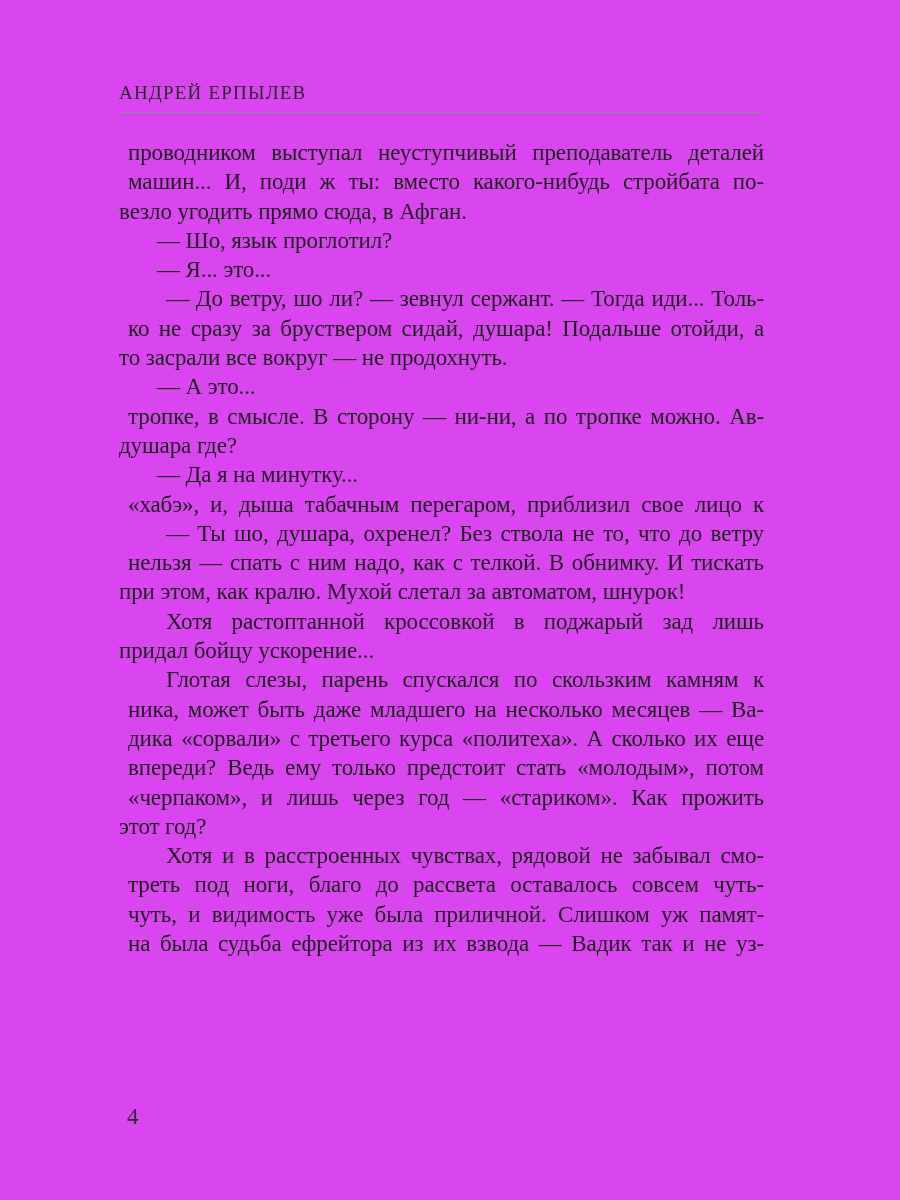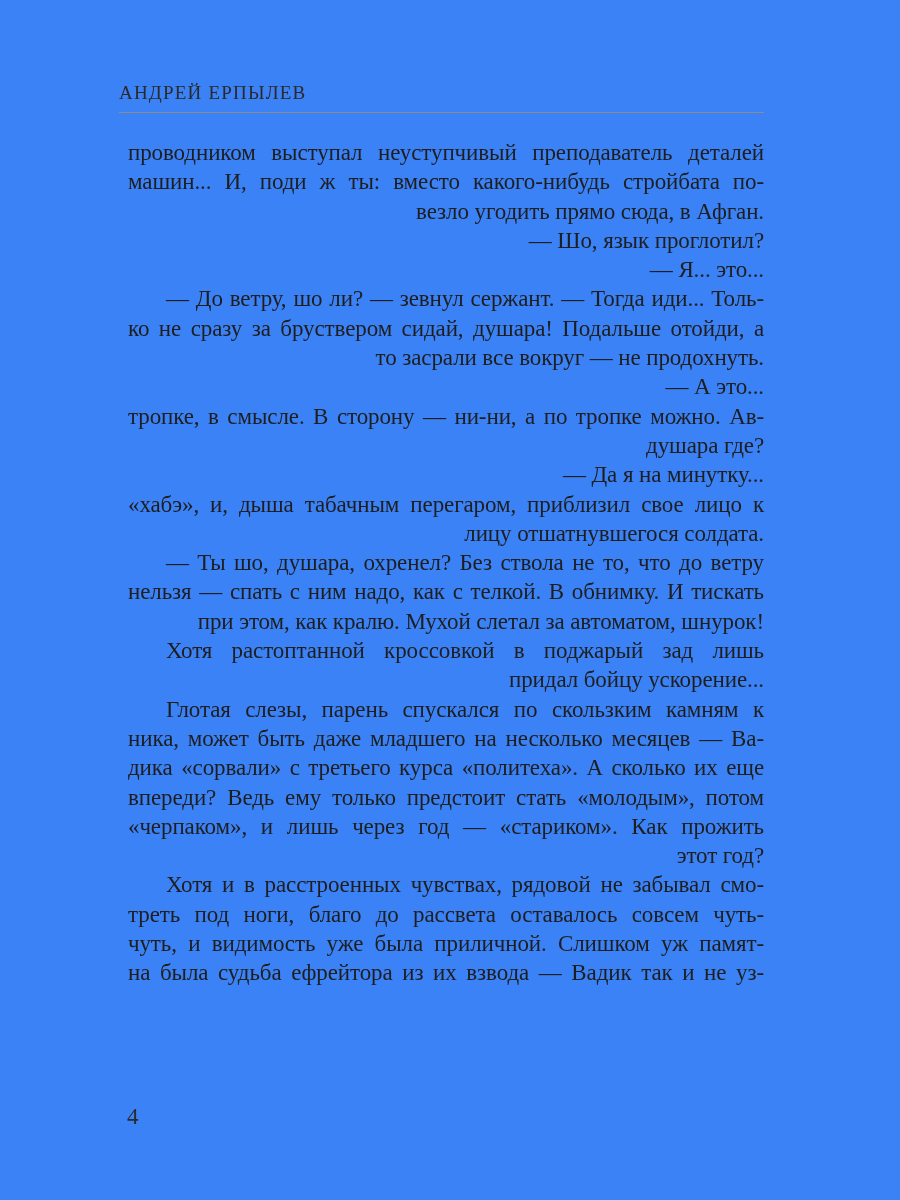--- a/index.html
+++ b/index.html
@@ -4,21 +4,21 @@
 <style>
   html, body {
     margin: 0;
     padding: 0;
     background: #ffffff;
   }
   .page {
     position: relative;
     width: 900px;
     height: 1200px;
-    background: #3b82f6;
+    background: #d946ef;
     font-family: "Liberation Serif", "DejaVu Serif", serif;
     color: #1e1e1e;
     overflow: hidden;
   }
   .running-head {
     position: absolute;
     top: 82px;
     left: 119px;
     width: 645px;
     font-size: 19px;
@@ -49,21 +49,21 @@
     letter-spacing: -0.1px;
   }
   
   .j {
     text-align: justify;
     text-align-last: justify;
     margin-left: 9px;
   }
   
   .l {
-    text-align: right;
+    text-align: left;
   }
   
   .i {
     text-indent: 38px;
   }
   .folio {
     position: absolute;
     top: 1104px;
     left: 127px;
     font-size: 23px;
@@ -86,21 +86,20 @@
     <div class="line l i">— Шо, язык проглотил?</div>
     <div class="line l i">— Я... это...</div>
     <div class="line j i">— До ветру, шо ли? — зевнул сержант. — Тогда иди... Толь-</div>
     <div class="line j">ко не сразу за бруствером сидай, душара! Подальше отойди, а</div>
     <div class="line l">то засрали все вокруг — не продохнуть.</div>
     <div class="line l i">— А это...</div>
     <div class="line j">тропке, в смысле. В сторону — ни-ни, а по тропке можно. Ав-</div>
     <div class="line l">душара где?</div>
     <div class="line l i">— Да я на минутку...</div>
     <div class="line j">«хабэ», и, дыша табачным перегаром, приблизил свое лицо к</div>
-    <div class="line l">лицу отшатнувшегося солдата.</div>
     <div class="line j i">— Ты шо, душара, охренел? Без ствола не то, что до ветру</div>
     <div class="line j">нельзя — спать с ним надо, как с телкой. В обнимку. И тискать</div>
     <div class="line l">при этом, как кралю. Мухой слетал за автоматом, шнурок!</div>
     <div class="line j i">Хотя растоптанной кроссовкой в поджарый зад лишь</div>
     <div class="line l">придал бойцу ускорение...</div>
     <div class="line j i">Глотая слезы, парень спускался по скользким камням к</div>
     <div class="line j">ника, может быть даже младшего на несколько месяцев — Ва-</div>
     <div class="line j">дика «сорвали» с третьего курса «политеха». А сколько их еще</div>
     <div class="line j">впереди? Ведь ему только предстоит стать «молодым», потом</div>
     <div class="line j">«черпаком», и лишь через год — «стариком». Как прожить</div>

